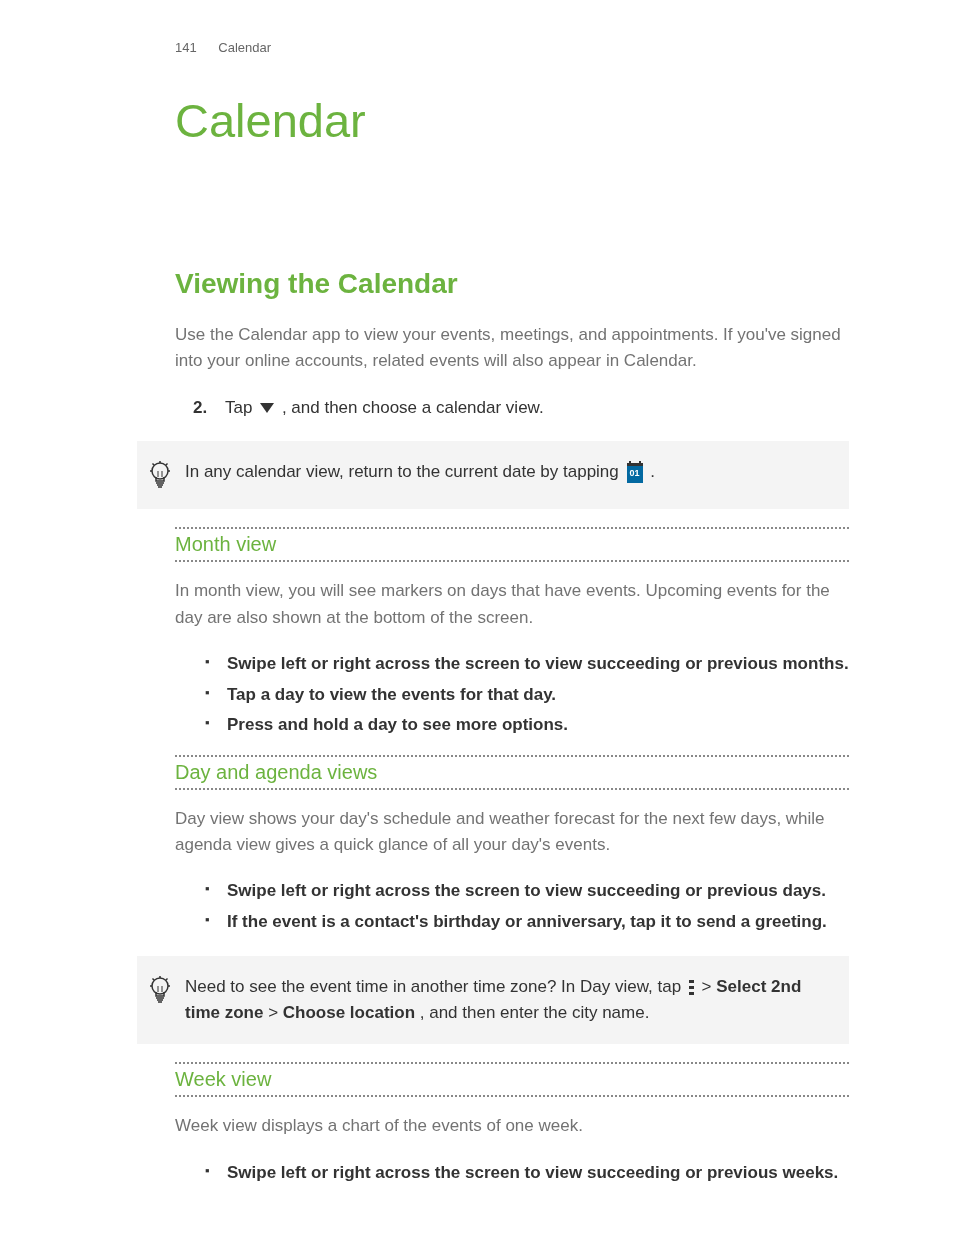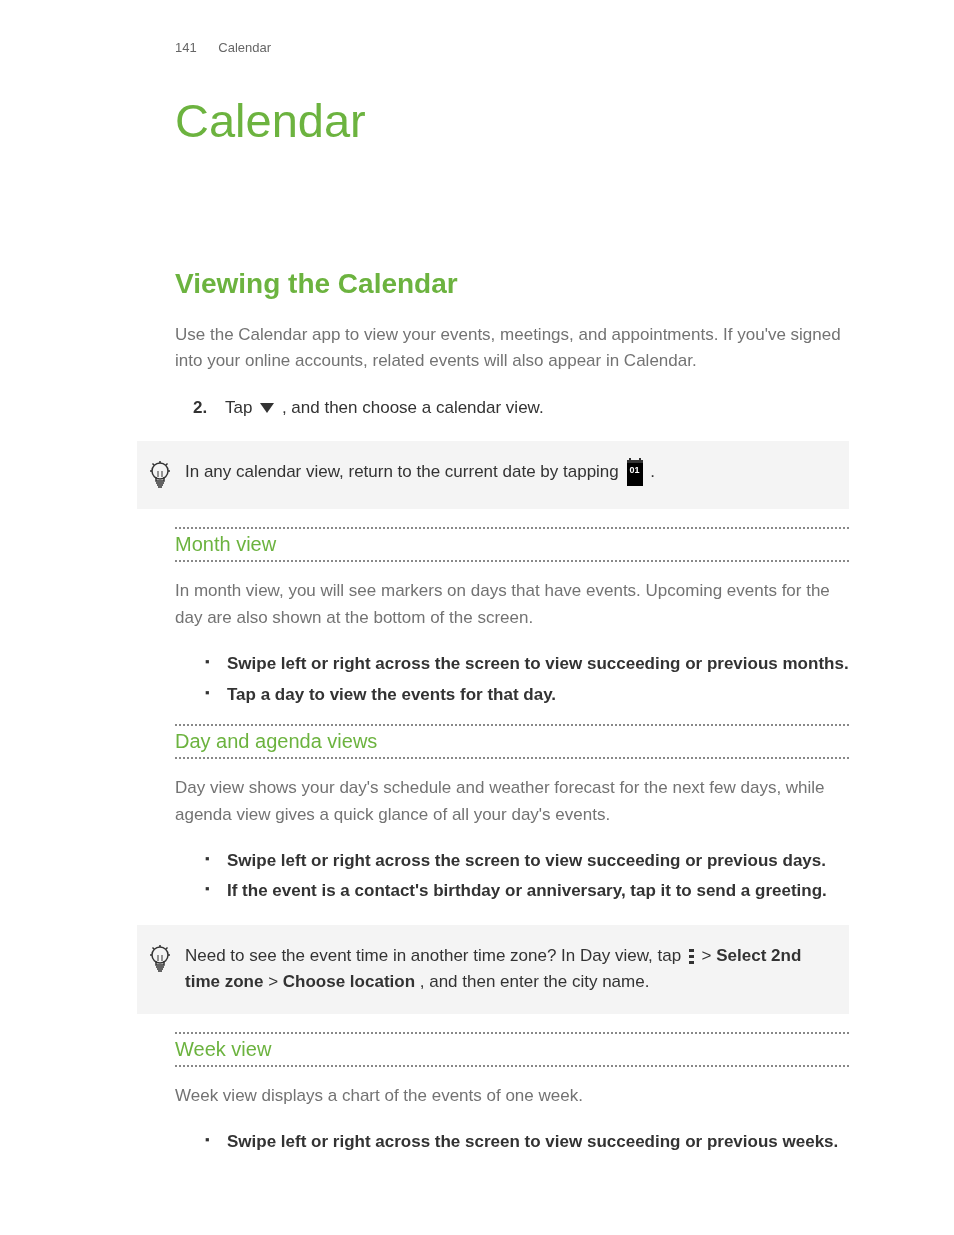--- a/index.html
+++ b/index.html
@@ -124,22 +124,22 @@
       height: 0;
       border-left: 7px solid transparent;
       border-right: 7px solid transparent;
       border-top: 10px solid #333333;
       vertical-align: middle;
       margin: 0 3px;
     }
     .today-icon {
       display: inline-block;
       width: 16px;
-      height: 26px;
-      background: #000000;
+      height: 20px;
+      background: #0369a1;
       color: #ffffff;
       font-size: 9px;
       font-weight: bold;
       text-align: center;
       line-height: 15px;
       vertical-align: middle;
       border-top: 3px solid #333333;
       position: relative;
       margin: 0 3px;
     }
@@ -222,20 +222,21 @@
     <span class="today-icon inline-icon">01</span>
     <span> .</span>
   </div>
 </div>
 
 <h3 class="subsection-heading">Month view</h3>
 <p class="paragraph">In month view, you will see markers on days that have events. Upcoming events for the day are also shown at the bottom of the screen.</p>
 <ul class="bullet-list">
   <li>Swipe left or right across the screen to view succeeding or previous months.</li>
   <li>Tap a day to view the events for that day.</li>
+  <li>Press and hold a day to see more options.</li>
 </ul>
 
 <h3 class="subsection-heading">Day and agenda views</h3>
 <p class="paragraph">Day view shows your day's schedule and weather forecast for the next few days, while agenda view gives a quick glance of all your day's events.</p>
 <ul class="bullet-list">
   <li>Swipe left or right across the screen to view succeeding or previous days.</li>
   <li>If the event is a contact's birthday or anniversary, tap it to send a greeting.</li>
 </ul>
 
 <div class="tip-box">

